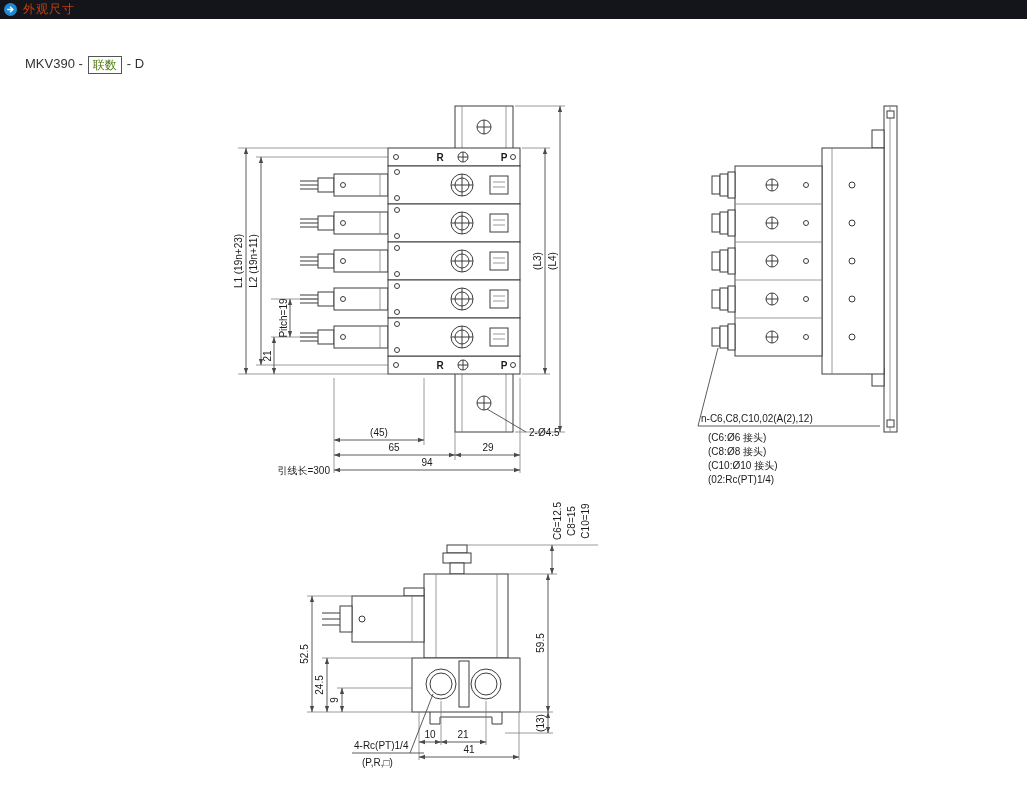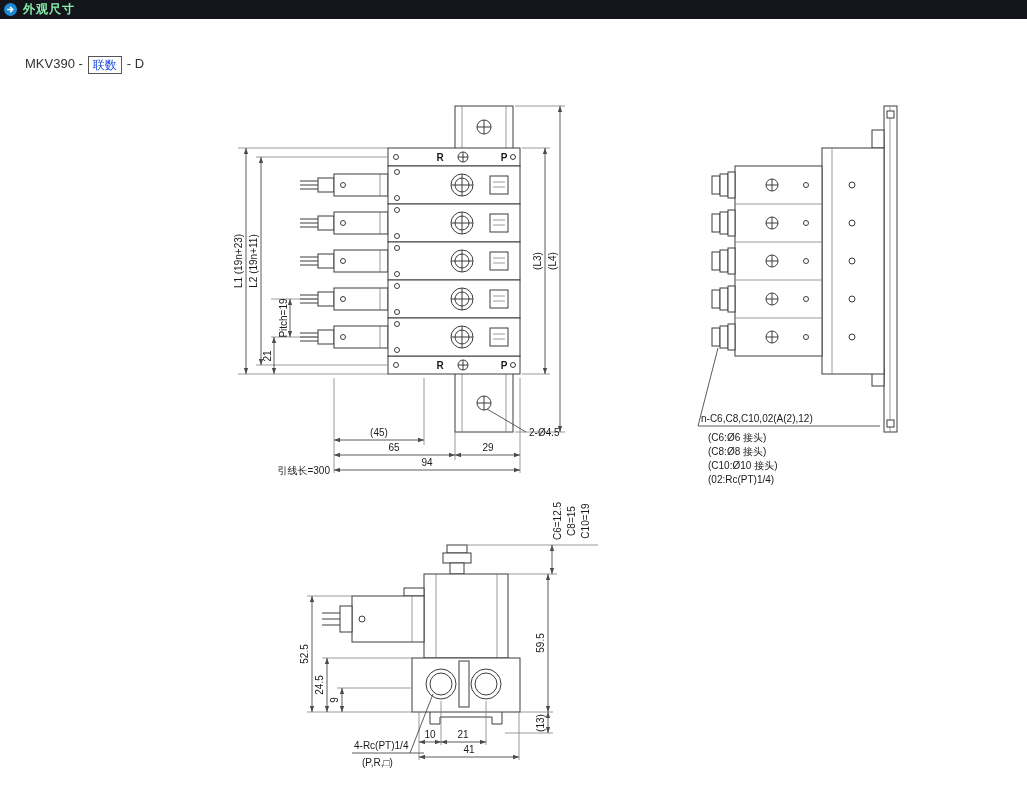--- a/index.html
+++ b/index.html
@@ -6,26 +6,26 @@
   body{
     width:1027px;height:801px;position:relative;background:#ffffff;
     font-family:"Liberation Sans", sans-serif;overflow:hidden;
   }
   .header{
     position:absolute;top:0;left:0;width:1027px;height:19px;
     background:#14141b;display:flex;align-items:center;gap:6px;
     padding-left:4px;box-sizing:border-box;
   }
   .hicon{display:inline-flex;width:13px;height:13px;}
-  .htitle{color:#86efac;font-size:12px;font-weight:bold;letter-spacing:1px;}
+  .htitle{color:#c2410c;font-size:12px;font-weight:normal;letter-spacing:1px;}
   .model{
     position:absolute;top:56px;left:25px;font-size:13px;color:#333;
     display:flex;gap:5px;
   }
-  .mbox{border:1px solid #555;padding:0 4px;font-size:12px;line-height:16px;color:#1d4ed8;}
+  .mbox{border:1px solid #555;padding:0 4px;font-size:12px;line-height:16px;color:#4d7c0f;}
   svg.canvas{position:absolute;top:0;left:0;}
   .part{fill:#ffffff;stroke:#3c3c3c;stroke-width:1;}
   .ln{fill:none;stroke:#3c3c3c;stroke-width:1;}
   .thin{fill:none;stroke:#7a7a7a;stroke-width:0.75;}
   .dim{fill:none;stroke:#4a4a4a;stroke-width:0.9;}
   .leader{fill:none;stroke:#4a4a4a;stroke-width:0.9;}
   text.t{font-family:"Liberation Sans", sans-serif;font-size:10px;fill:#1a1a1a;}
 </style>
 </head>
 <body>

